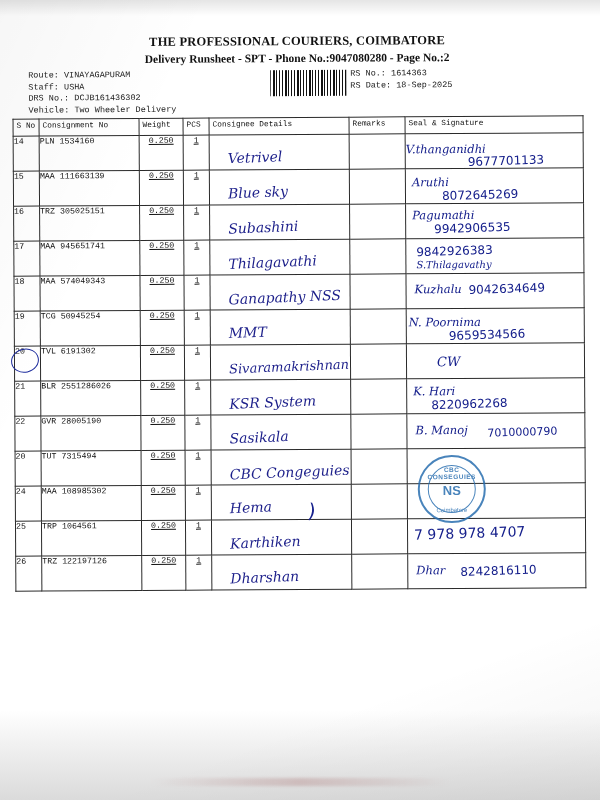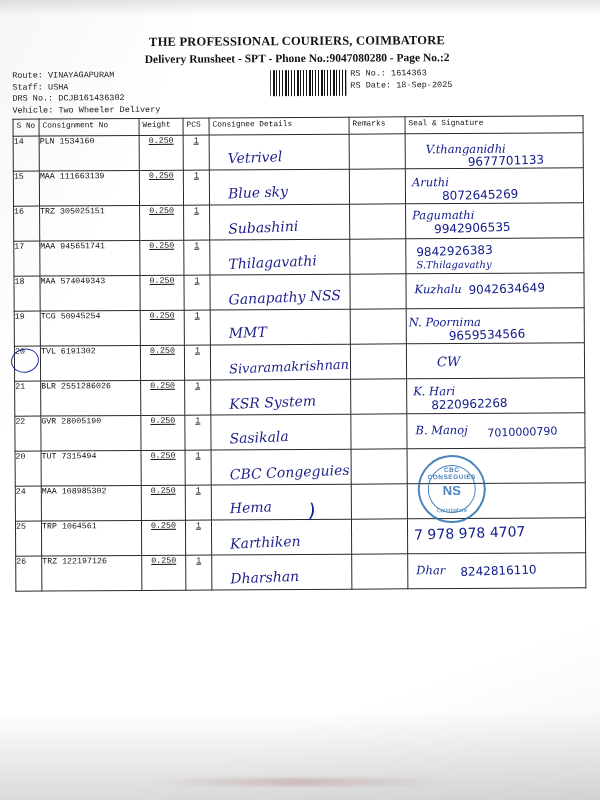--- a/index.html
+++ b/index.html
@@ -66,21 +66,21 @@
     position: relative;
     margin-top: 5px;
     height: 46px;
     font-family: "Liberation Mono", monospace;
     font-size: 8.5px;
     color: #1a1a1a;
     line-height: 11.5px;
   }
   .meta-left {
     position: absolute;
-    left: 0;
+    left: 16px;
     top: 0;
   }
   .meta-right {
     position: absolute;
     left: 338px;
     top: 0;
   }
   .barcode {
     position: absolute;
     left: 258px;
@@ -259,21 +259,21 @@
         <tr>
           <td class="cell c-sno">14</td>
           <td class="cell">PLN 1534160</td>
           <td class="cell c-weight">0.250</td>
           <td class="cell c-pcs">1</td>
           <td class="cell">
             <span class="hand">Vetrivel</span>
           </td>
           <td class="cell"></td>
           <td class="cell">
-            <span class="sig" style="left:20px; top:8px;">V.thanganidhi</span>
+            <span class="sig" style="left:0; top:8px;">V.thanganidhi</span>
             <span class="num" style="left:62px; top:20px;">9677701133</span>
           </td>
         </tr>
 
         <tr>
           <td class="cell c-sno">15</td>
           <td class="cell">MAA 111663139</td>
           <td class="cell c-weight">0.250</td>
           <td class="cell c-pcs">1</td>
           <td class="cell">

